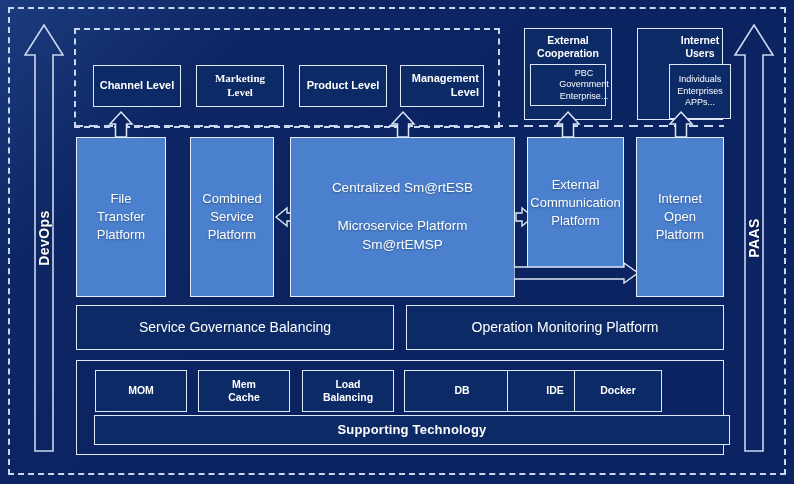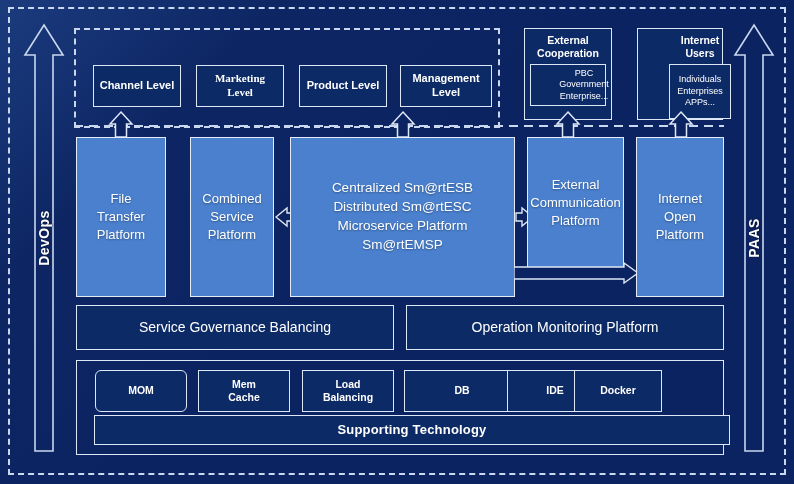--- a/index.html
+++ b/index.html
@@ -138,21 +138,21 @@
 
   <div class="obox level-box" style="left:93px;width:88px;">
     <span>Channel Level</span>
   </div>
   <div class="obox level-box" style="left:196px;width:88px;font-family:Liberation Serif, serif;">
     <span>Marketing Level</span>
   </div>
   <div class="obox level-box" style="left:299px;width:88px;">
     <span>Product Level</span>
   </div>
-  <div class="obox level-box" style="left:400px;width:92px;">
+  <div class="obox level-box" style="left:400px;width:84px;text-align:right;">
     <span>Management Level</span>
   </div>
 
   <div class="ext-outer" style="left:524px;width:88px;">
     <div class="ext-title">
       <span>External</span><br>
       <span>Cooperation</span>
     </div>
     <div class="ext-inner" style="width:76px;height:42px;padding-left:35px;">
       <div>
@@ -208,21 +208,21 @@
     </div>
   </div>
 
   <svg class="h-arrow" style="left:274px;top:205px;" width="20" height="24">
     <path d="M2 12 L13 3 L13 8 L19 8 L19 16 L13 16 L13 21 Z" fill="#0c2361" stroke="#dde7f6" stroke-width="1.4"></path>
   </svg>
 
   <div class="pbox" style="left:290px;top:137px;width:225px;height:160px;font-size:13.5px;">
     <div>
       <span>Centralized Sm@rtESB</span><br>
-      <span>Distributed Sm@rtESC</span><br>
+      <br>
       <span>Microservice Platform Sm@rtEMSP</span>
     </div>
   </div>
 
   <svg class="h-arrow" style="left:515px;top:205px;" width="20" height="24">
     <path d="M18 12 L7 3 L7 8 L1 8 L1 16 L7 16 L7 21 Z" fill="#0c2361" stroke="#dde7f6" stroke-width="1.4"></path>
   </svg>
 
   <div class="pbox" style="left:527px;top:137px;width:97px;height:132px;font-size:13px;">
     <div>
@@ -246,21 +246,21 @@
 
   <div class="obox" style="left:76px;top:305px;width:318px;height:45px;font-size:14px;">
     <span>Service Governance Balancing</span>
   </div>
   <div class="obox" style="left:406px;top:305px;width:318px;height:45px;font-size:14px;text-align:center;">
     <span>Operation Monitoring Platform</span>
   </div>
 
   <div class="obox" style="left:76px;top:360px;width:648px;height:95px;background:transparent;"></div>
 
-  <div class="obox tech-box" style="left:95px;width:92px;border-radius:6px;">
+  <div class="obox tech-box" style="left:95px;width:92px;">
     <div>
       <span>MOM</span>
     </div>
   </div>
   <div class="obox tech-box" style="left:198px;width:92px;">
     <div>
       <span>Mem</span><br>
       <span>Cache</span>
     </div>
   </div>

